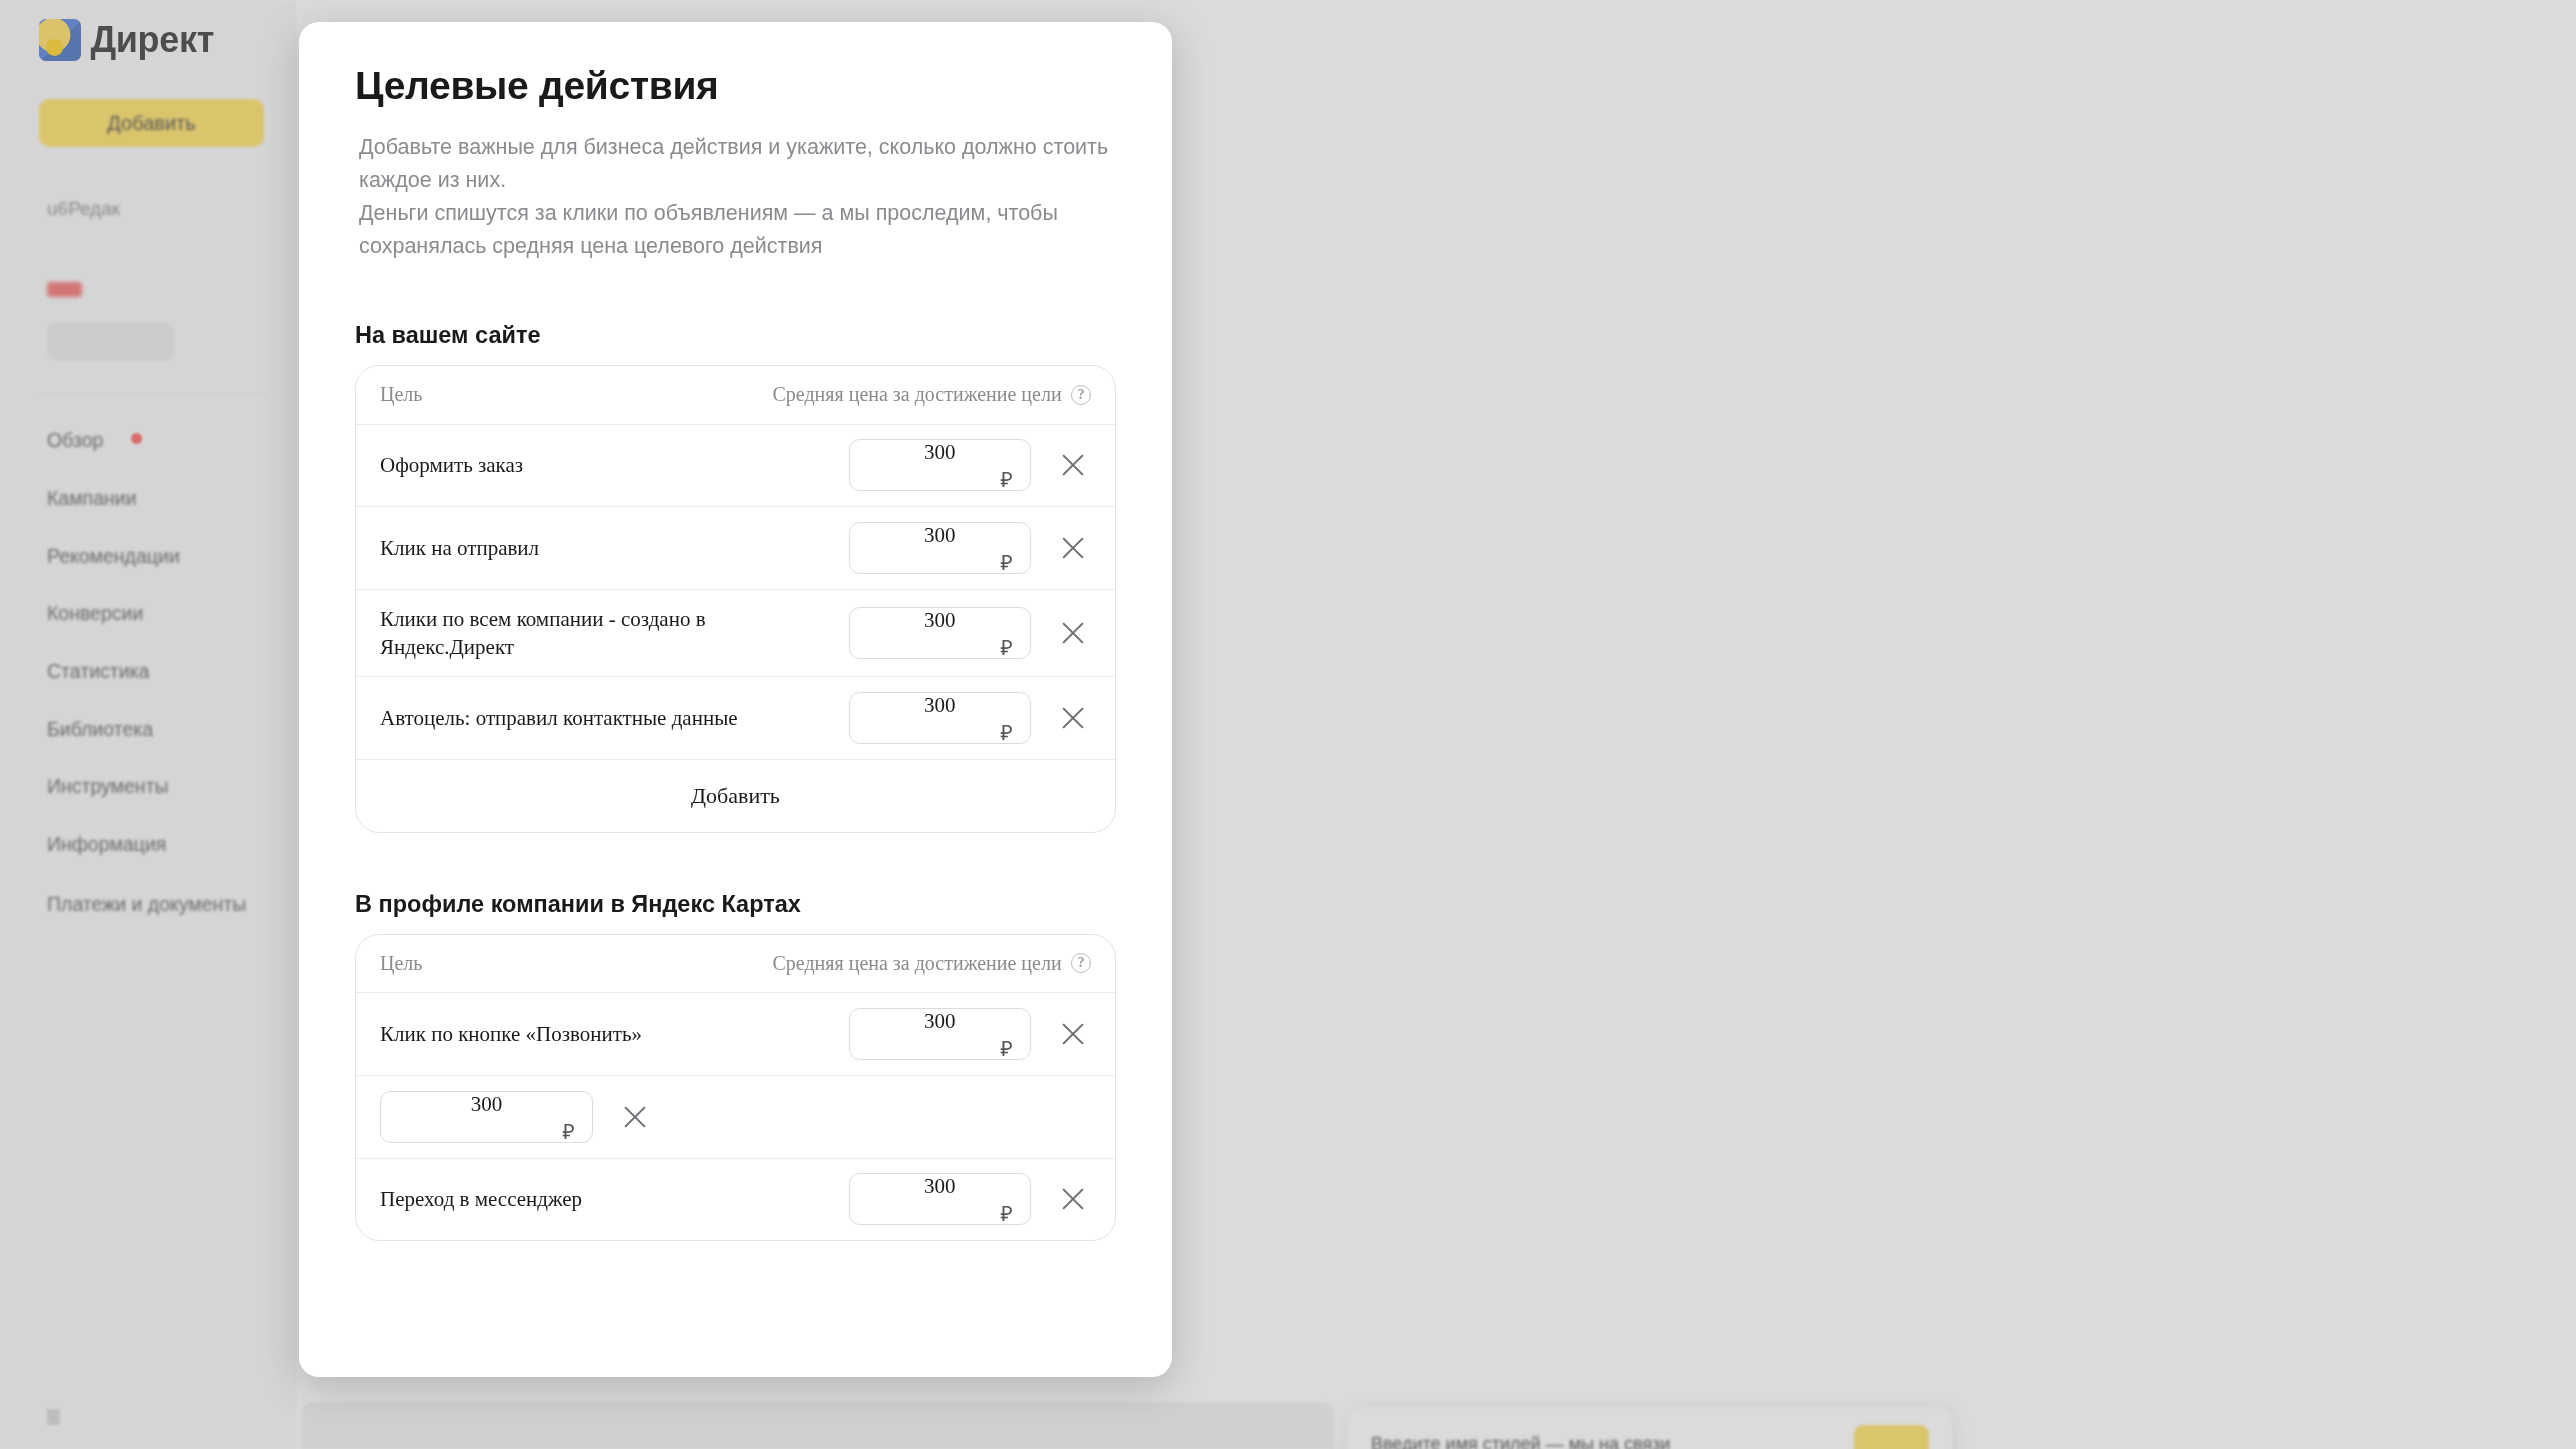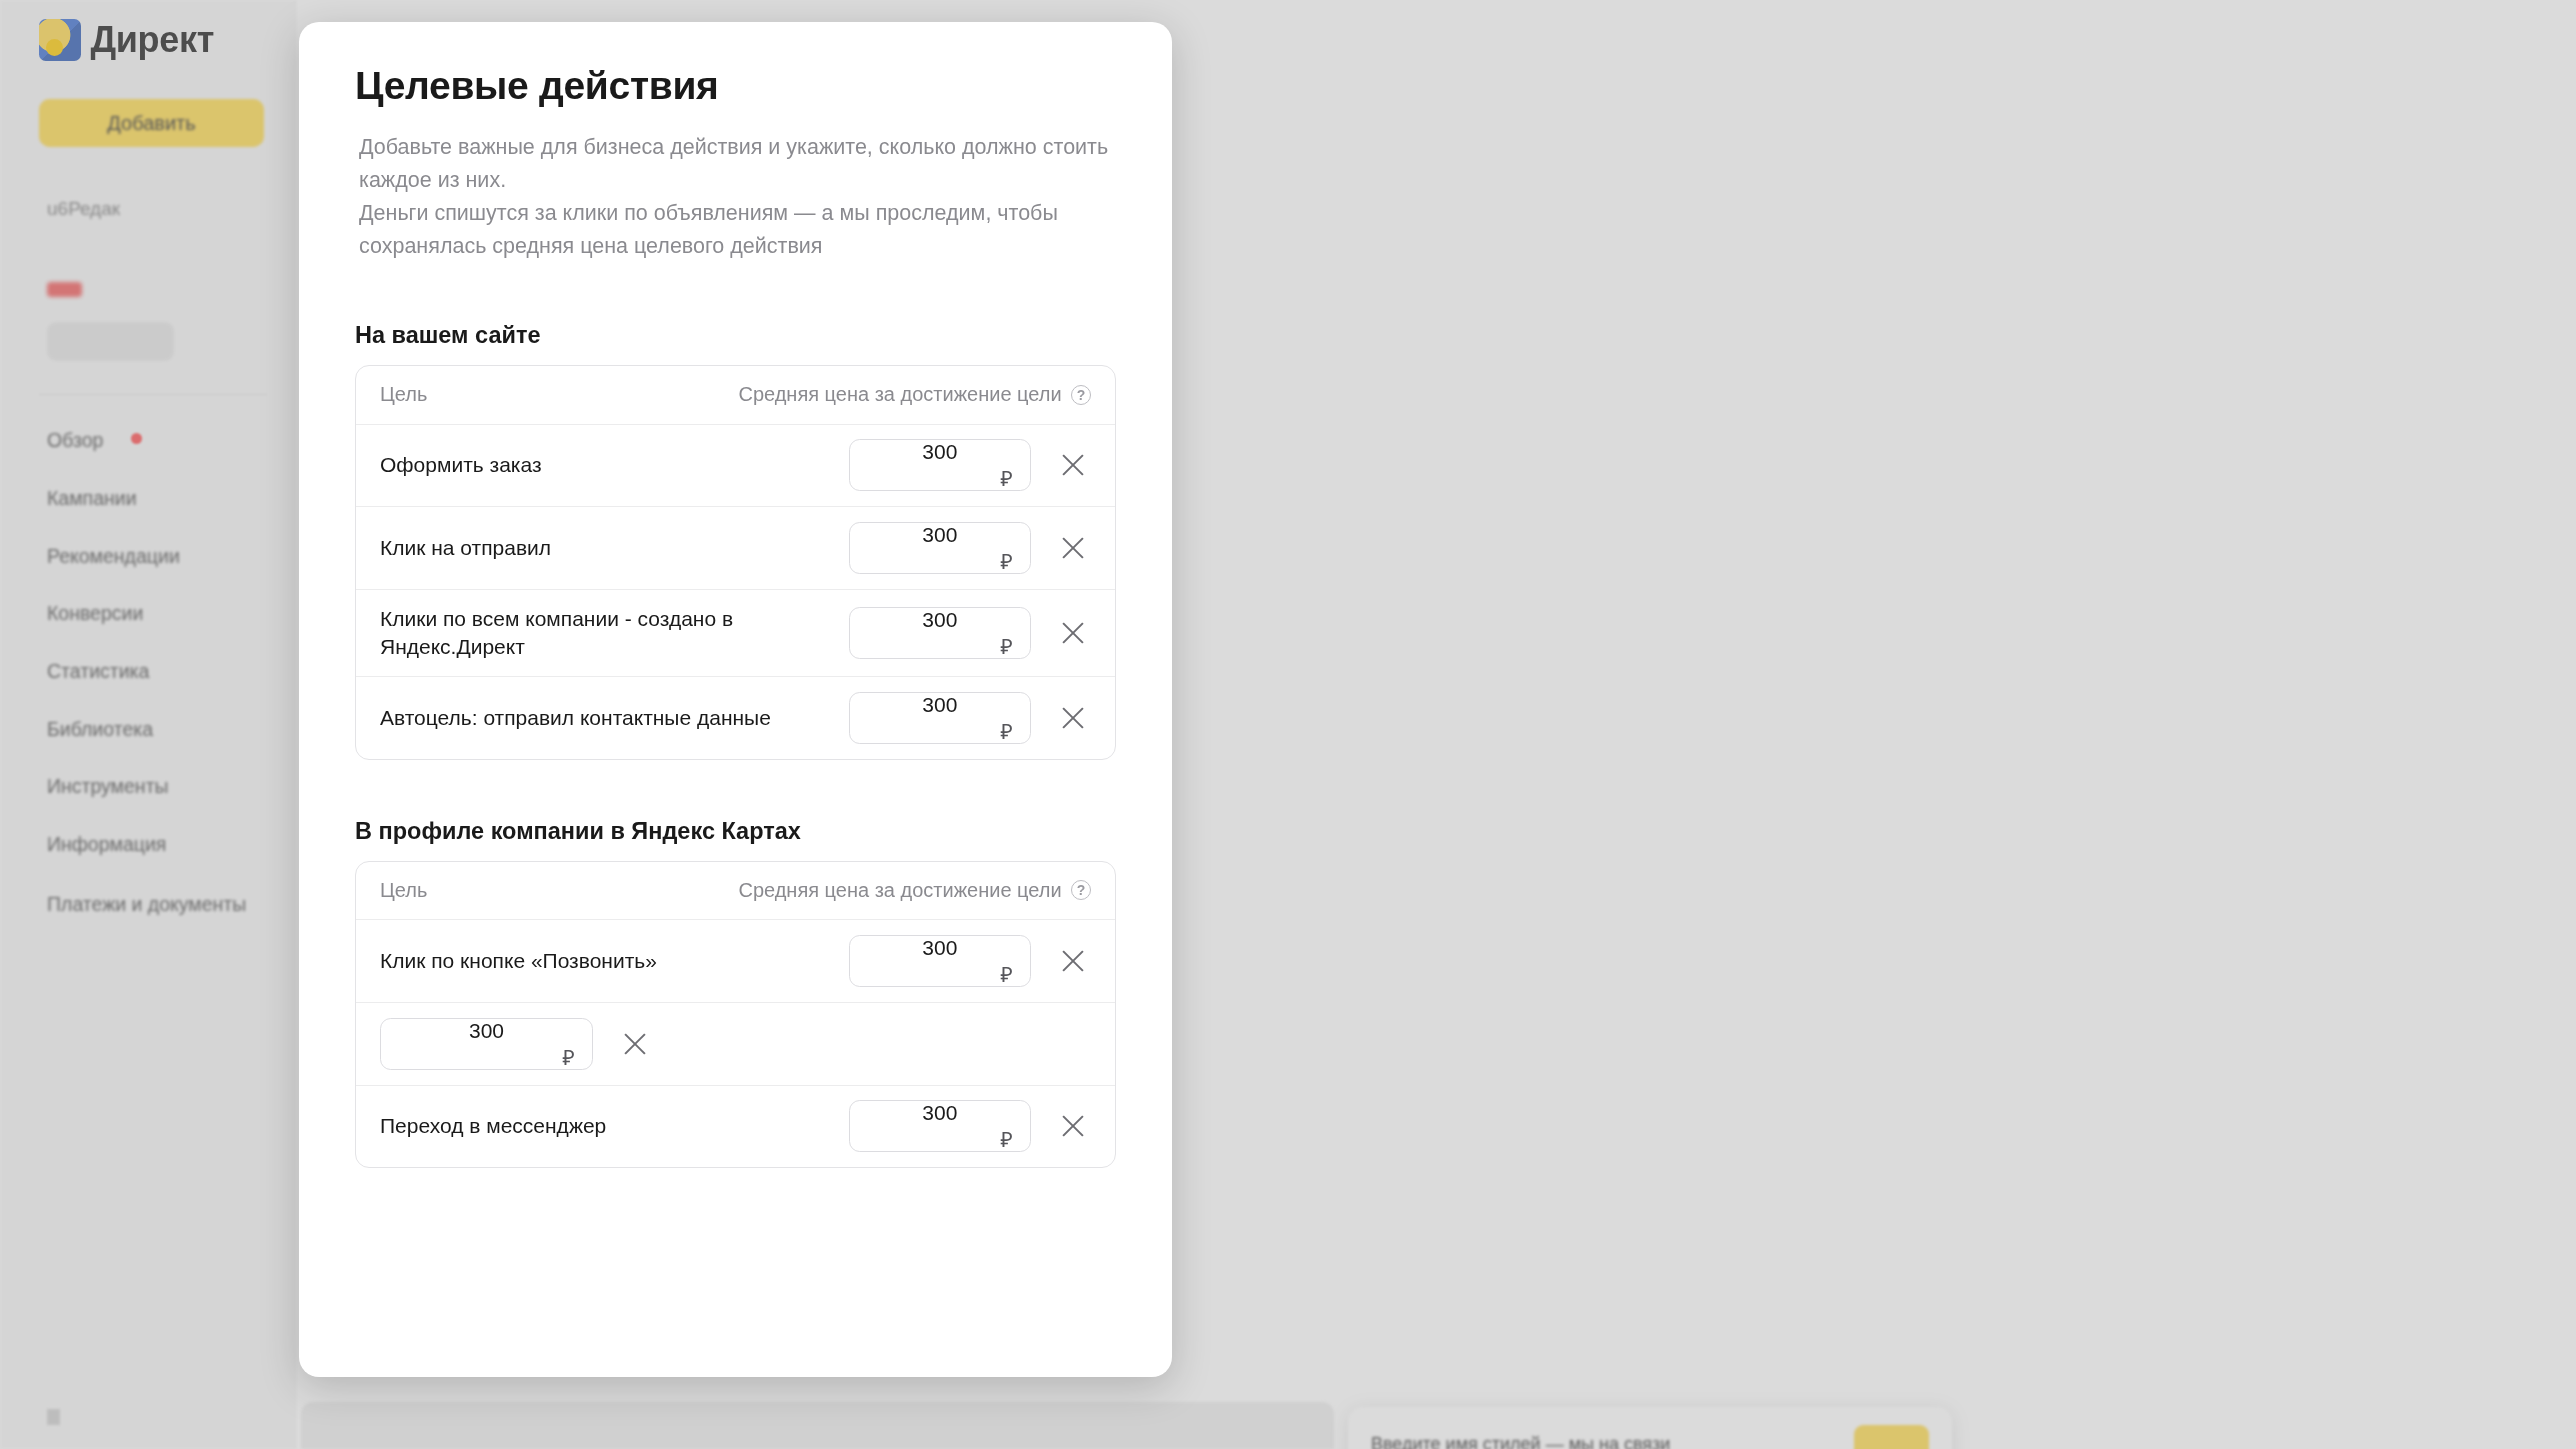--- a/index.html
+++ b/index.html
@@ -232,23 +232,24 @@
 
   .section-title {
     font-size: 23.5px;
     font-weight: bold;
     color: #1a1a1a;
     margin: 58px 0 16px 0;
   }
 
   .goal-card {
     border: 0.7px solid #e3e3e6;
-    border-radius: 14px;
+    border-radius: 24px;
     overflow: hidden;
     background: #fff;
+    font-family: Liberation Serif, serif;
   }
 
   .goal-head {
     display: flex;
     align-items: center;
     padding: 17.4px 24px 17.4px 24px;
     border-bottom: 0.7px solid #ececed;
   }
   .goal-head .h-goal {
     font-size: 20px;
@@ -439,20 +440,21 @@
 
       <div class="goal-row">
         <div class="goal-name">Автоцель: отправил контактные данные</div>
         <div class="price-field">
           <span class="price-value">300</span>
           <span class="price-cur">₽</span>
         </div>
         <div class="remove-btn"></div>
       </div>
 
+      <div class="add-row">Добавить</div>
     </div>
 
     <div class="section-title">В профиле компании в Яндекс Картах</div>
 
     <div class="goal-card">
 
       <div class="goal-head">
         <div class="h-goal">Цель</div>
         <div class="h-price">
           <span>Средняя цена за достижение цели</span>

